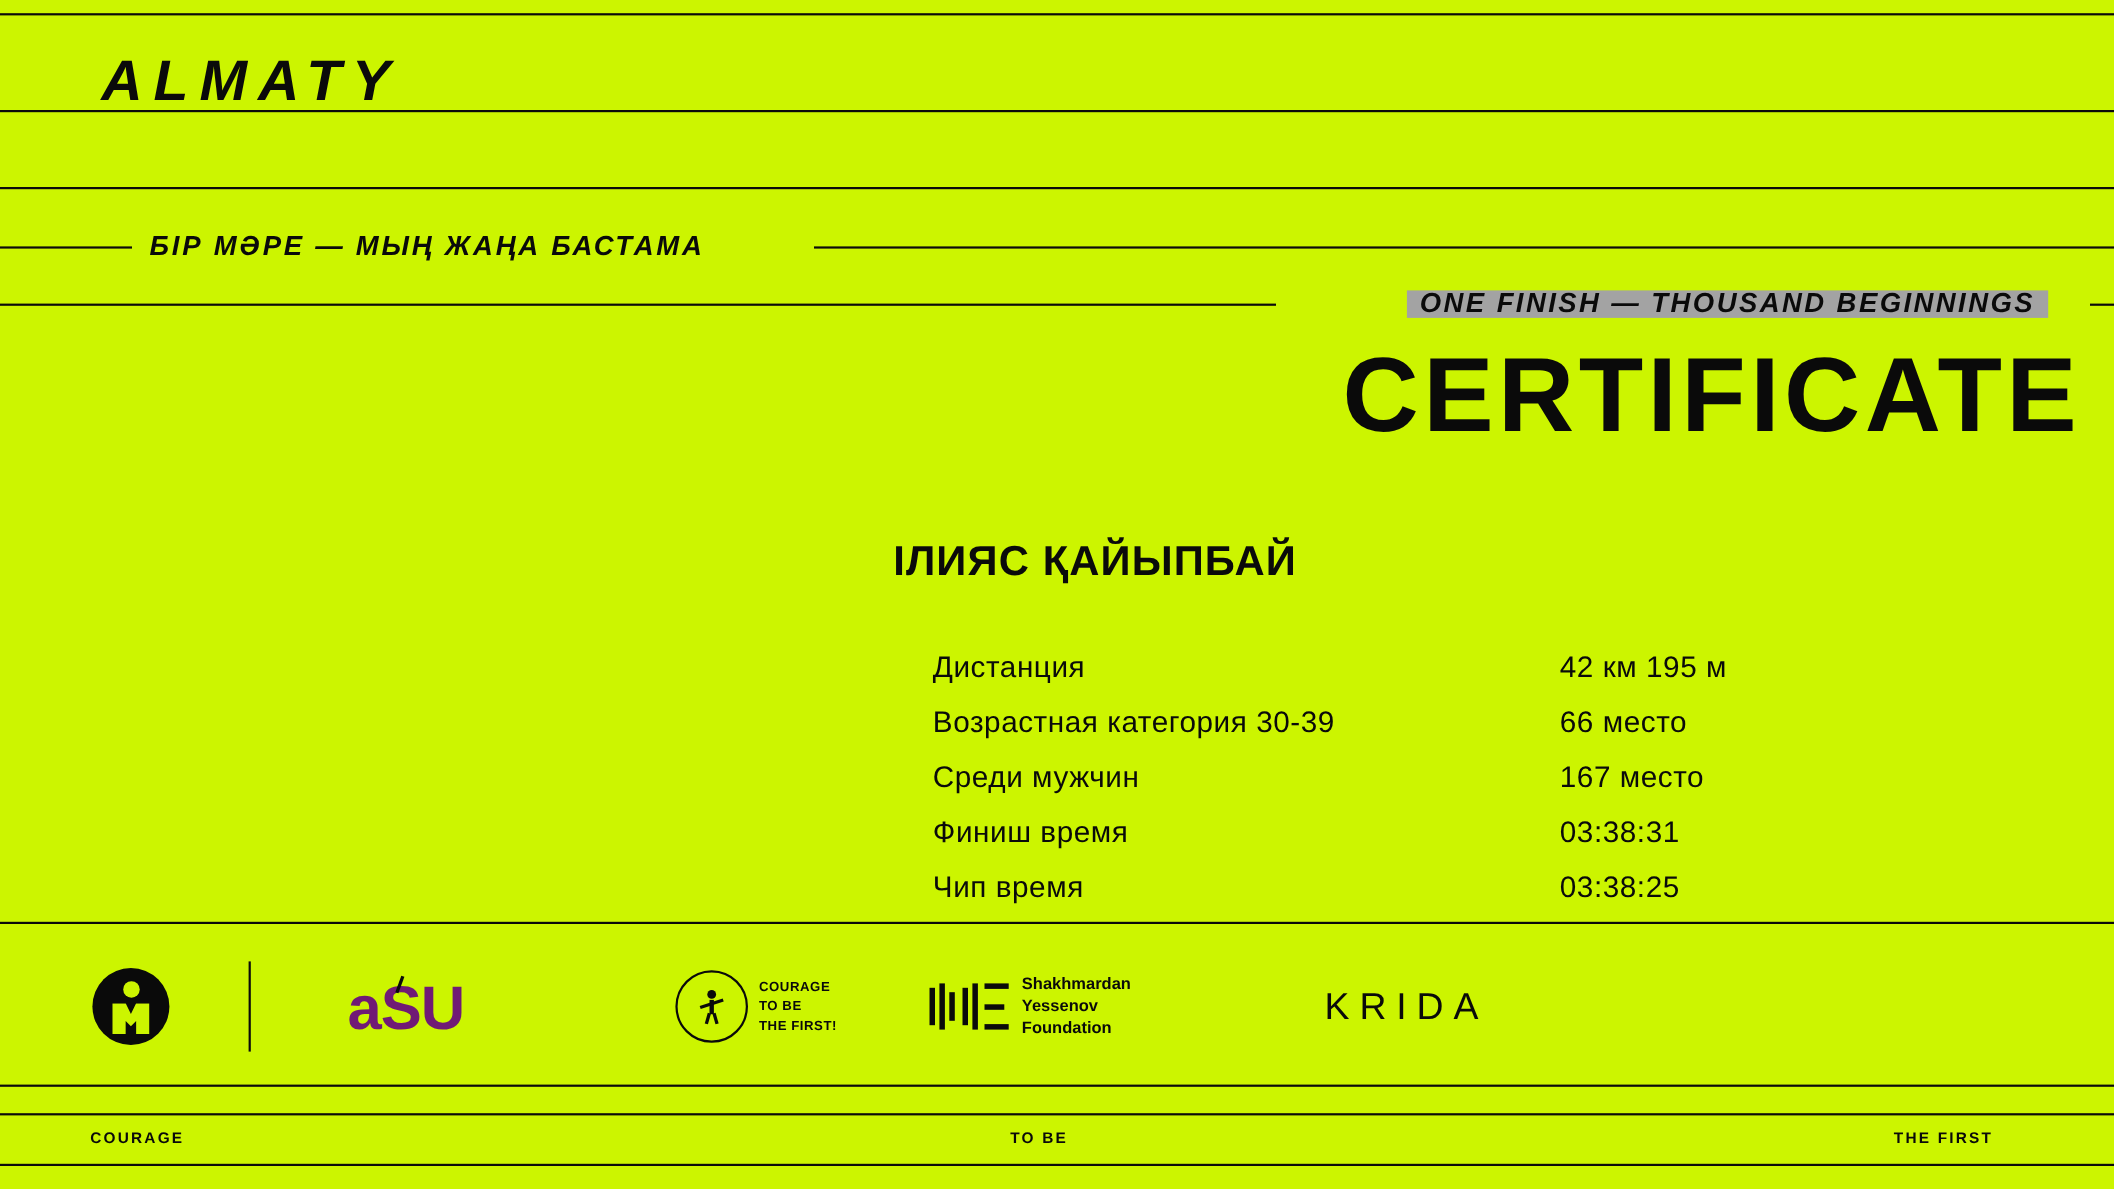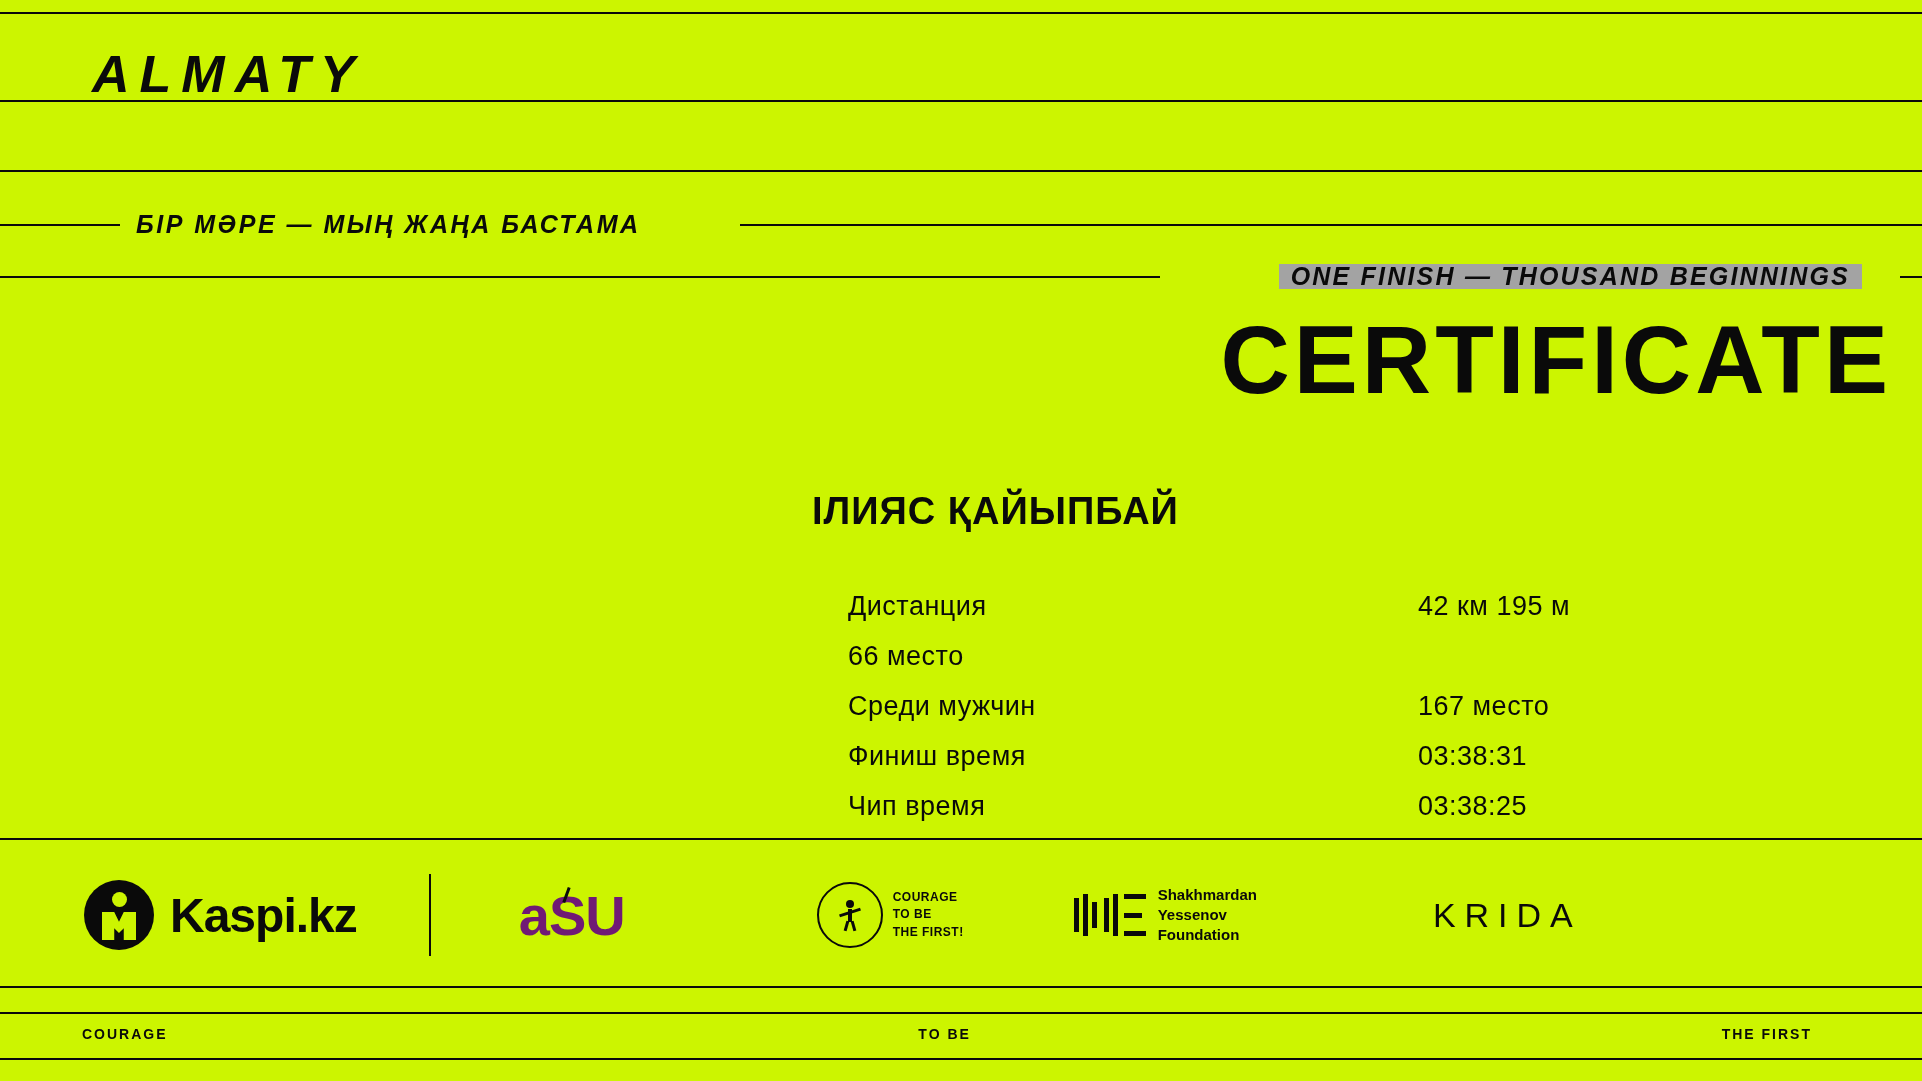--- a/index.html
+++ b/index.html
@@ -271,21 +271,21 @@
     transform: rotate(-16deg);
   }
   #courage-lines {
     font-size: 12px;
     font-weight: 700;
     line-height: 1.45;
     letter-spacing: 0.5px;
     color: #0a0a0a;
   }
   #sponsor-shakhmardan {
-    margin-left: 110px;
+    margin-left: 84px;
     display: flex;
     align-items: center;
     gap: 12px;
   }
   #shakh-mark {
     width: 72px;
     height: 42px;
     position: relative;
   }
   #shakh-mark .bar {
@@ -351,41 +351,41 @@
   <div id="cert-title">CERTIFICATE</div>
 
   <div id="athlete-name">ІЛИЯС ҚАЙЫПБАЙ</div>
 
   <div id="results">
     <div class="result-row">
       <div class="result-label">Дистанция</div>
       <div class="result-value">42 км 195 м</div>
     </div>
     <div class="result-row">
+      <div class="result-label">Возрастная категория 30-39</div>
       <div class="result-value">66 место</div>
     </div>
     <div class="result-row">
       <div class="result-label">Среди мужчин</div>
       <div class="result-value">167 место</div>
     </div>
     <div class="result-row">
       <div class="result-label">Финиш время</div>
       <div class="result-value">03:38:31</div>
     </div>
     <div class="result-row">
       <div class="result-label">Чип время</div>
       <div class="result-value">03:38:25</div>
     </div>
   </div>
 
   <div id="sponsors">
 
     <div id="sponsor-kaspi" class="sponsor">
       <div id="kaspi-mark"></div>
-      <div id="kaspi-text">Kaspi.kz</div>
     </div>
 
     <div id="sponsor-divider"></div>
 
     <div id="sponsor-asu" class="sponsor">
       <span>aSU</span>
       <span class="tick"></span>
     </div>
 
     <div id="sponsor-courage" class="sponsor">

